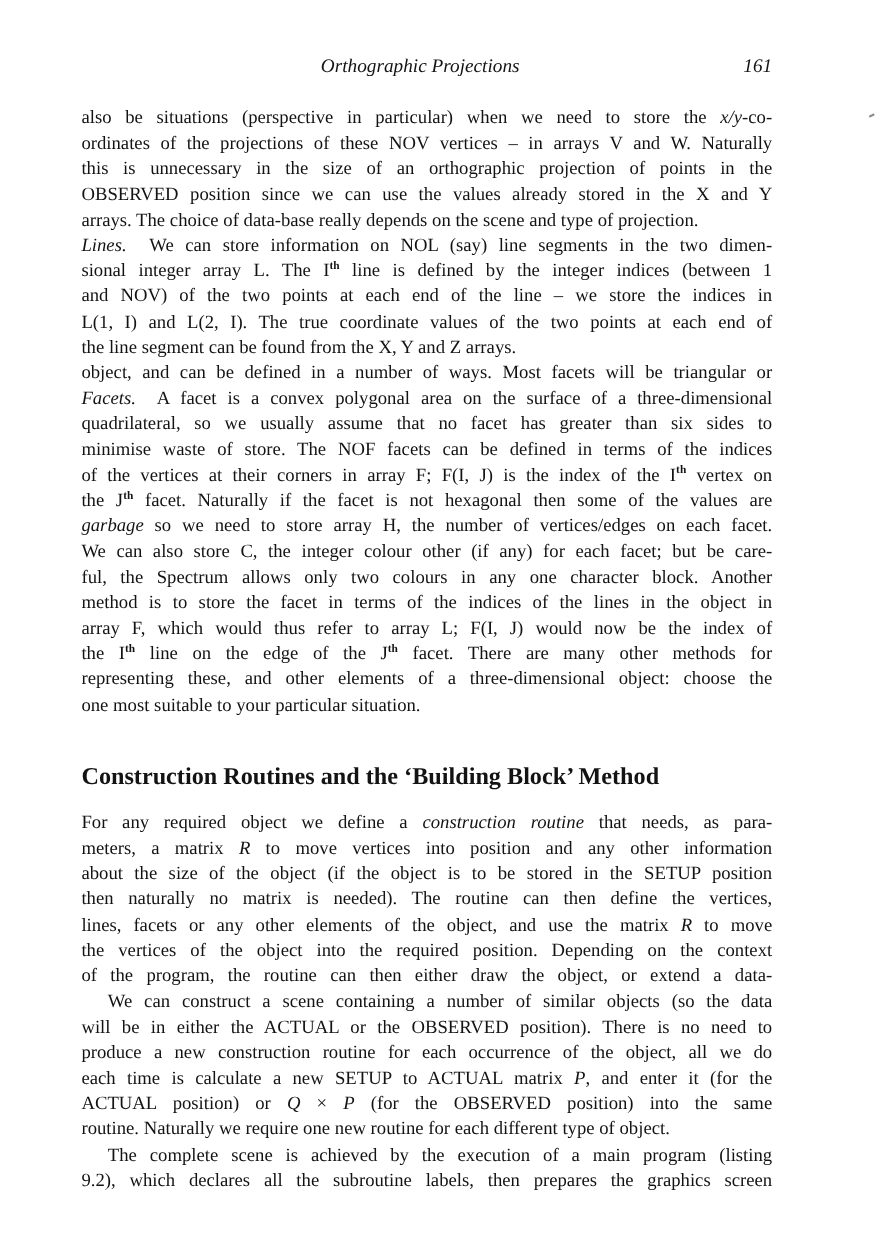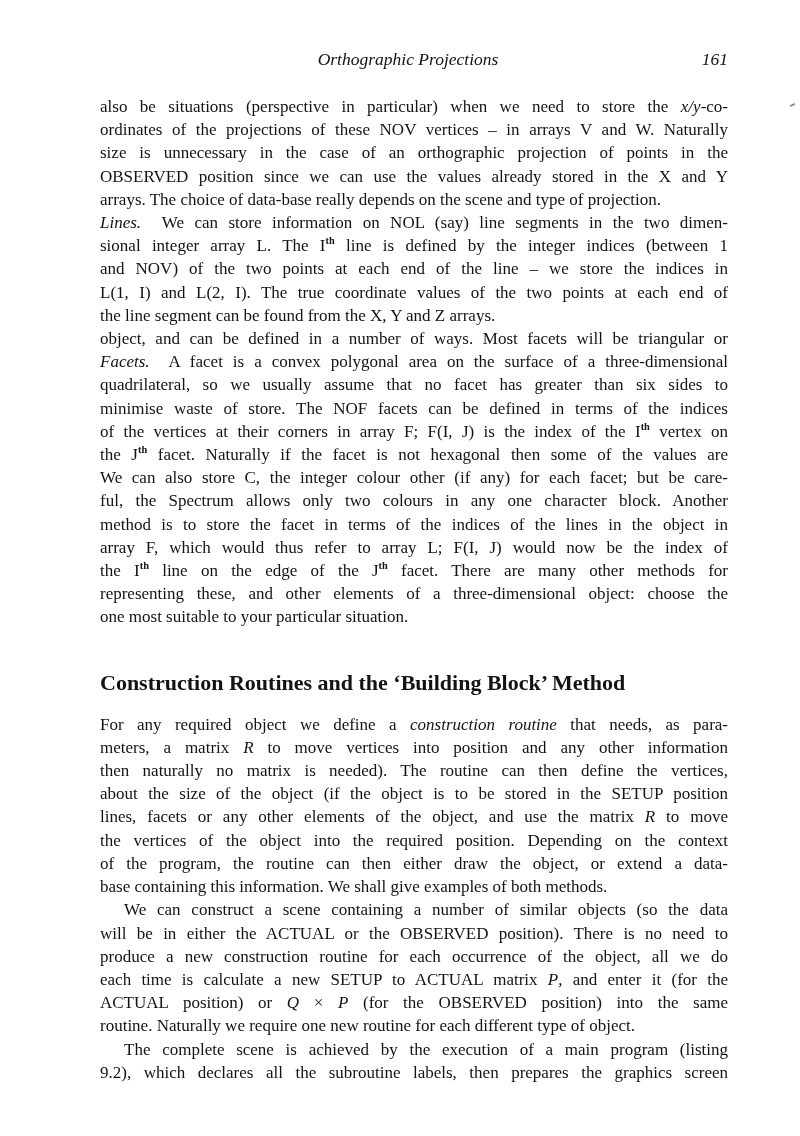--- a/index.html
+++ b/index.html
@@ -11,21 +11,21 @@
     position: relative;
     width: 800px;
     height: 1136px;
     background: #ffffff;
     overflow: hidden;
     font-family: "Liberation Serif", serif;
     color: #131313;
   }
   .text-block {
     position: absolute;
-    left: 88px;
+    left: 62px;
     top: 48px;
     width: 640px;
   }
   .running-head {
     position: relative;
     height: 22px;
     font-size: 17.5px;
     line-height: 22px;
   }
   .rh-title {
@@ -88,56 +88,56 @@
 <div class="page">
   <div class="text-block">
     <div class="running-head">
       <div class="rh-title">Orthographic Projections</div>
       <div class="rh-num">161</div>
     </div>
     <div class="page-body">
         <p class="para">
           <span class="line"><span>also be situations (perspective in particular) when we need to store the </span><span class="it">x/y</span><span>-co-</span></span>
           <span class="line"><span>ordinates of the projections of these NOV vertices – in arrays V and W. Naturally</span></span>
-          <span class="line"><span>size is unnecessary in the case of an orthographic projection of points in the</span></span>
+          <span class="line"><span>this is unnecessary in the size of an orthographic projection of points in the</span></span>
           <span class="line"><span>OBSERVED position since we can use the values already stored in the X and Y</span></span>
           <span class="line final"><span>arrays. The choice of data-base really depends on the scene and type of projection.</span></span>
         </p>
         <p class="para">
           <span class="line"><span class="it">Lines.</span><span>&nbsp; We can store information on NOL (say) line segments in the two dimen-</span></span>
           <span class="line"><span>sional integer array L. The I</span><sup class="sup-run">th</sup><span> line is defined by the integer indices (between 1</span></span>
           <span class="line"><span>and NOV) of the two points at each end of the line – we store the indices in</span></span>
           <span class="line"><span>L(1, I) and L(2, I). The true coordinate values of the two points at each end of</span></span>
           <span class="line final"><span>the line segment can be found from the X, Y and Z arrays.</span></span>
         </p>
         <p class="para">
           <span class="line"><span>object, and can be defined in a number of ways. Most facets will be triangular or</span></span>
           <span class="line"><span class="it">Facets.</span><span>&nbsp; A facet is a convex polygonal area on the surface of a three-dimensional</span></span>
           <span class="line"><span>quadrilateral, so we usually assume that no facet has greater than six sides to</span></span>
           <span class="line"><span>minimise waste of store. The NOF facets can be defined in terms of the indices</span></span>
           <span class="line"><span>of the vertices at their corners in array F; F(I, J) is the index of the I</span><sup class="sup-run">th</sup><span> vertex on</span></span>
           <span class="line"><span>the J</span><sup class="sup-run">th</sup><span> facet. Naturally if the facet is not hexagonal then some of the values are</span></span>
+          <span class="line"><span class="it">garbage</span><span> so we need to store array H, the number of vertices/edges on each facet.</span></span>
           <span class="line"><span>We can also store C, the integer colour other (if any) for each facet; but be care-</span></span>
           <span class="line"><span>ful, the Spectrum allows only two colours in any one character block. Another</span></span>
           <span class="line"><span>method is to store the facet in terms of the indices of the lines in the object in</span></span>
           <span class="line"><span>array F, which would thus refer to array L; F(I, J) would now be the index of</span></span>
           <span class="line"><span>the I</span><sup class="sup-run">th</sup><span> line on the edge of the J</span><sup class="sup-run">th</sup><span> facet. There are many other methods for</span></span>
           <span class="line"><span>representing these, and other elements of a three-dimensional object: choose the</span></span>
           <span class="line final"><span>one most suitable to your particular situation.</span></span>
         </p>
         <h2 class="section-heading">Construction Routines and the ‘Building Block’ Method</h2>
         <p class="para">
           <span class="line"><span>For any required object we define a </span><span class="it">construction routine</span><span> that needs, as para-</span></span>
           <span class="line"><span>meters, a matrix </span><span class="it">R</span><span> to move vertices into position and any other information</span></span>
+          <span class="line"><span>about the size of the object (if the object is to be stored in the SETUP position</span></span>
           <span class="line"><span>then naturally no matrix is needed). The routine can then define the vertices,</span></span>
-          <span class="line"><span>about the size of the object (if the object is to be stored in the SETUP position</span></span>
           <span class="line"><span>lines, facets or any other elements of the object, and use the matrix </span><span class="it">R</span><span> to move</span></span>
           <span class="line"><span>the vertices of the object into the required position. Depending on the context</span></span>
           <span class="line"><span>of the program, the routine can then either draw the object, or extend a data-</span></span>
-          <span class="line final"><span>base containing this information. We shall give examples of both methods.</span></span>
         </p>
         <p class="para">
           <span class="line indent"><span>We can construct a scene containing a number of similar objects (so the data</span></span>
           <span class="line"><span>will be in either the ACTUAL or the OBSERVED position). There is no need to</span></span>
           <span class="line"><span>produce a new construction routine for each occurrence of the object, all we do</span></span>
           <span class="line"><span>each time is calculate a new SETUP to ACTUAL matrix </span><span class="it">P</span><span>, and enter it (for the</span></span>
           <span class="line"><span>ACTUAL position) or </span><span class="it">Q</span><span> × </span><span class="it">P</span><span> (for the OBSERVED position) into the same</span></span>
           <span class="line final"><span>routine. Naturally we require one new routine for each different type of object.</span></span>
         </p>
         <p class="para">

